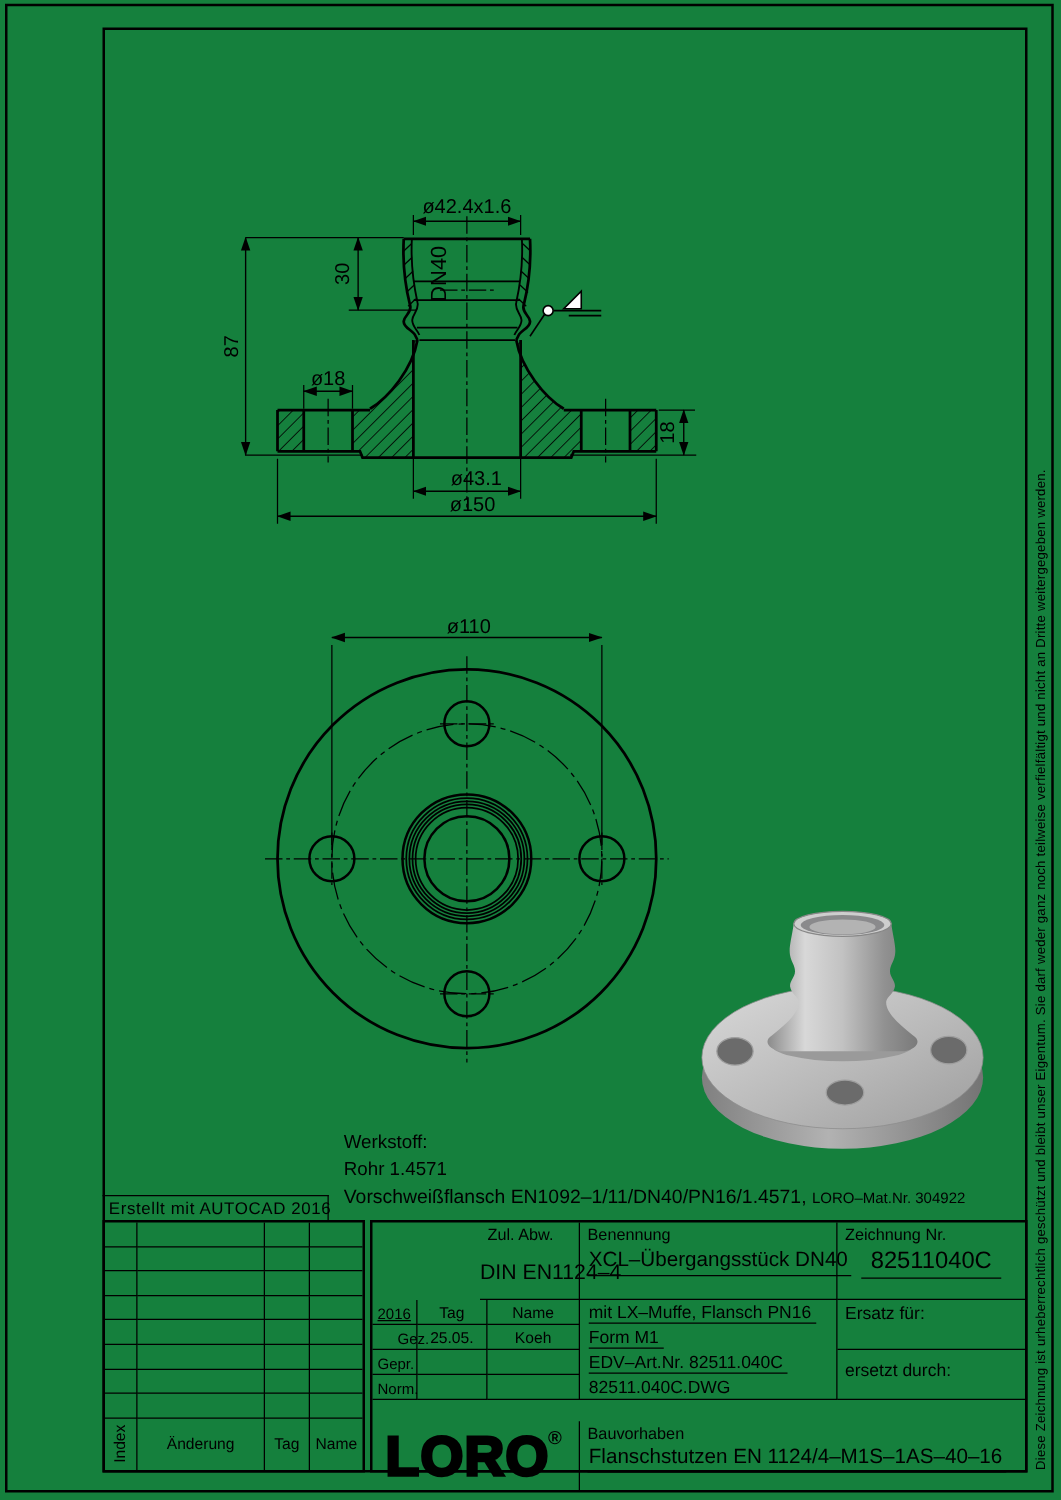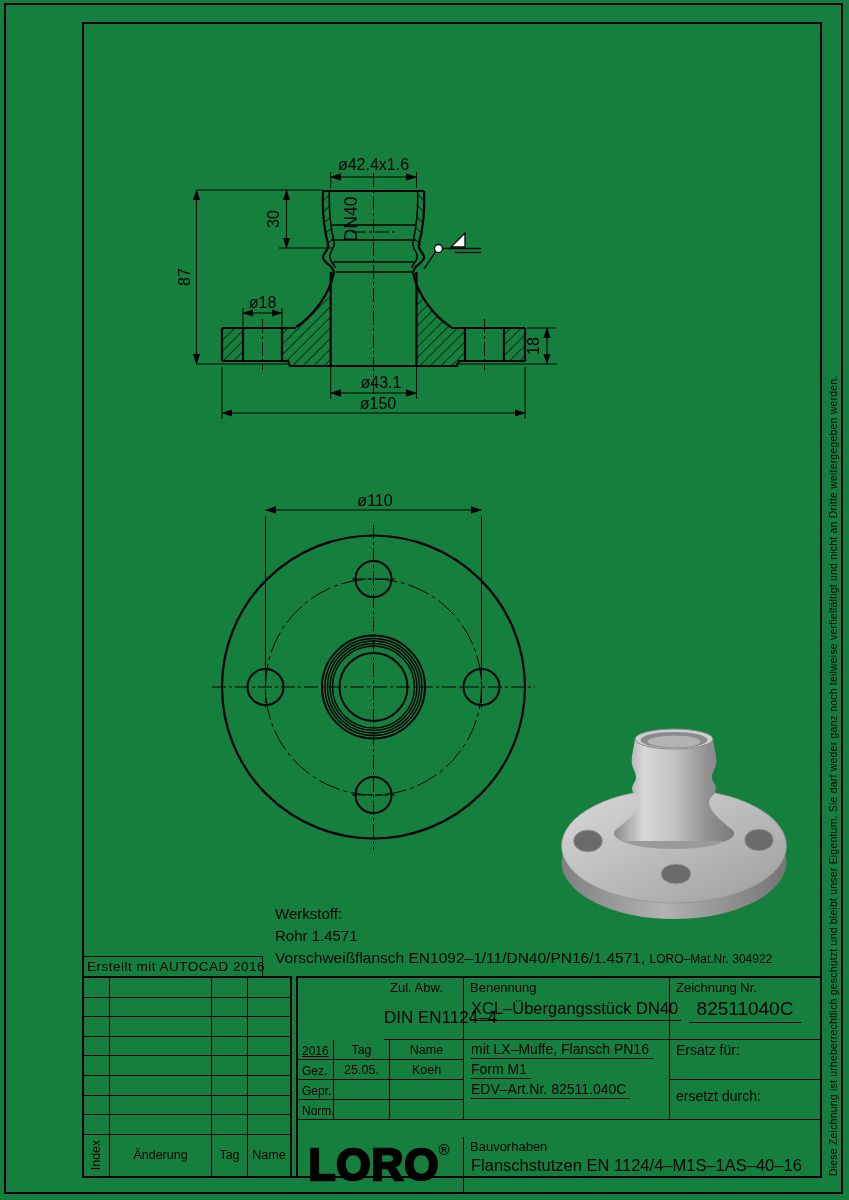--- a/index.html
+++ b/index.html
@@ -313,21 +313,21 @@
     <div class="minicell" style="left:0;top:62px;width:36px;height:20px;text-decoration:underline;">
       <span class="lab-sm">2016</span>
       </div>
     <div class="minicell" style="left:36px;top:62px;width:56px;height:20px;justify-content:center;">
       <span>Tag</span>
       </div>
     <div class="minicell" style="left:92px;top:62px;width:74px;height:20px;justify-content:center;">
       <span>Name</span>
       </div>
 
-    <div class="minicell" style="left:0;top:82px;width:36px;height:20px;">
+    <div class="minicell" style="left:0;top:82px;width:36px;height:20px;padding-left:16px;">
       <span class="lab-sm">Gez.</span>
       </div>
     <div class="minicell" style="left:36px;top:82px;width:56px;height:20px;justify-content:center;">
       <span>25.05.</span>
       </div>
     <div class="minicell" style="left:92px;top:82px;width:74px;height:20px;justify-content:center;">
       <span>Koeh</span>
       </div>
 
     <div class="minicell" style="left:0;top:102px;width:36px;height:20px;">
@@ -339,20 +339,21 @@
     <div class="minicell" style="left:0;top:122px;width:36px;height:20px;">
       <span class="lab-sm">Norm.</span>
       </div>
     <div class="minicell" style="left:36px;top:122px;width:56px;height:20px;"></div>
     <div class="minicell" style="left:92px;top:122px;width:74px;height:20px;"></div>
 
     <div class="cell" style="left:166px;top:62px;width:206px;height:80px;">
       <div class="descline"><span class="uline">mit LX–Muffe, Flansch PN16</span></div>
       <div class="descline"><span class="uline">Form M1</span></div>
       <div class="descline"><span class="uline">EDV–Art.Nr. 82511.040C</span></div>
+      <div class="descline">82511.040C.DWG</div>
     </div>
 
     <div class="cell norb" style="left:372px;top:62px;width:150px;height:40px;">
       <div class="lab" style="font-size:14px;">Ersatz für:</div>
     </div>
     <div class="cell norb" style="left:372px;top:102px;width:150px;height:40px;">
       <div class="lab" style="font-size:14px;padding-top:8px;">ersetzt durch:</div>
     </div>
 
     <div class="cell nobb" style="left:0;top:142px;width:166px;height:56px;">

